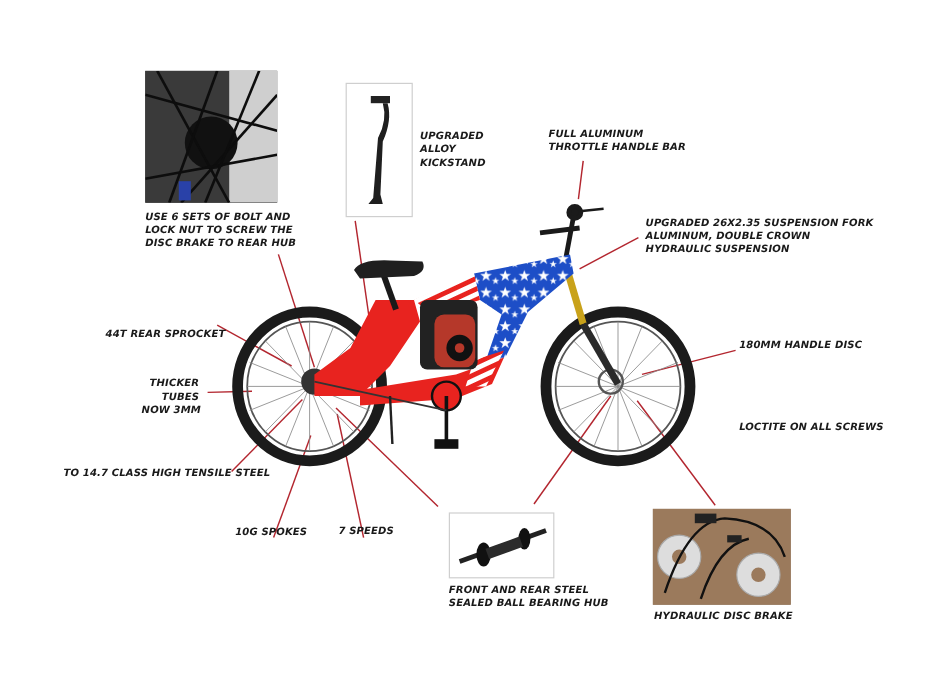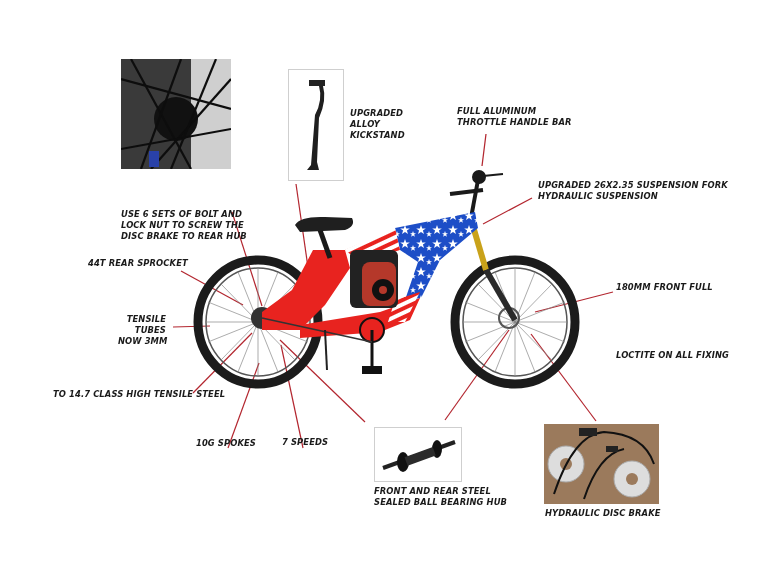--- a/index.html
+++ b/index.html
@@ -156,58 +156,59 @@
     <circle cx="22" cy="40" r="6" fill="#9b7a5c"></circle>
     <circle cx="88" cy="55" r="18" fill="#ddd" stroke="#aaa"></circle>
     <circle cx="88" cy="55" r="6" fill="#9b7a5c"></circle>
     <path d="M10,70 Q30,10 60,8 Q100,10 110,40" stroke="#111" stroke-width="2" fill="none"></path>
     <path d="M40,75 Q55,30 80,25" stroke="#111" stroke-width="2" fill="none"></path>
     <rect x="35" y="4" width="18" height="8" fill="#222"></rect>
     <rect x="62" y="22" width="12" height="6" fill="#222"></rect>
   </svg>
 </div>
 
-<div class="label" style="left:121px;top:175px;margin-top:34px;">
+<div class="label" style="left:121px;top:175px;">
   <span>USE 6 SETS OF BOLT AND</span>
   <span>LOCK NUT TO SCREW THE</span>
   <span>DISC BRAKE TO REAR HUB</span>
 </div>
 
 <div class="label" style="left:350px;top:108px;">
   <span>UPGRADED</span>
   <span>ALLOY</span>
   <span>KICKSTAND</span>
 </div>
 
 <div class="label" style="left:457px;top:106px;font-style:italic;">
   <span>FULL ALUMINUM</span>
   <span>THROTTLE HANDLE BAR</span>
 </div>
 
 <div class="label" style="left:538px;top:180px;">
   <span>UPGRADED 26X2.35 SUSPENSION FORK</span>
+  <span>ALUMINUM, DOUBLE CROWN</span>
   <span>HYDRAULIC SUSPENSION</span>
 </div>
 
-<div class="label" style="left:88px;top:258px;">
+<div class="label" style="left:88px;top:273px;">
   <span>44T REAR SPROCKET</span>
 </div>
 
 <div class="label right" style="left:118px;top:314px;width:48px;">
-  <span>TENSILE</span>
+  <span>THICKER</span>
   <span>TUBES</span>
   <span>NOW 3MM</span>
 </div>
 
 <div class="label" style="left:616px;top:282px;">
-  <span>180MM FRONT FULL</span>
+  <span>180MM HANDLE DISC</span>
 </div>
 
 <div class="label" style="left:616px;top:350px;">
-  <span>LOCTITE ON ALL FIXING</span>
+  <span>LOCTITE ON ALL SCREWS</span>
 </div>
 
 <div class="label" style="left:53px;top:389px;">
   <span>TO 14.7 CLASS HIGH TENSILE STEEL</span>
 </div>
 
 <div class="label" style="left:196px;top:438px;">
   <span>10G SPOKES</span>
 </div>
 

